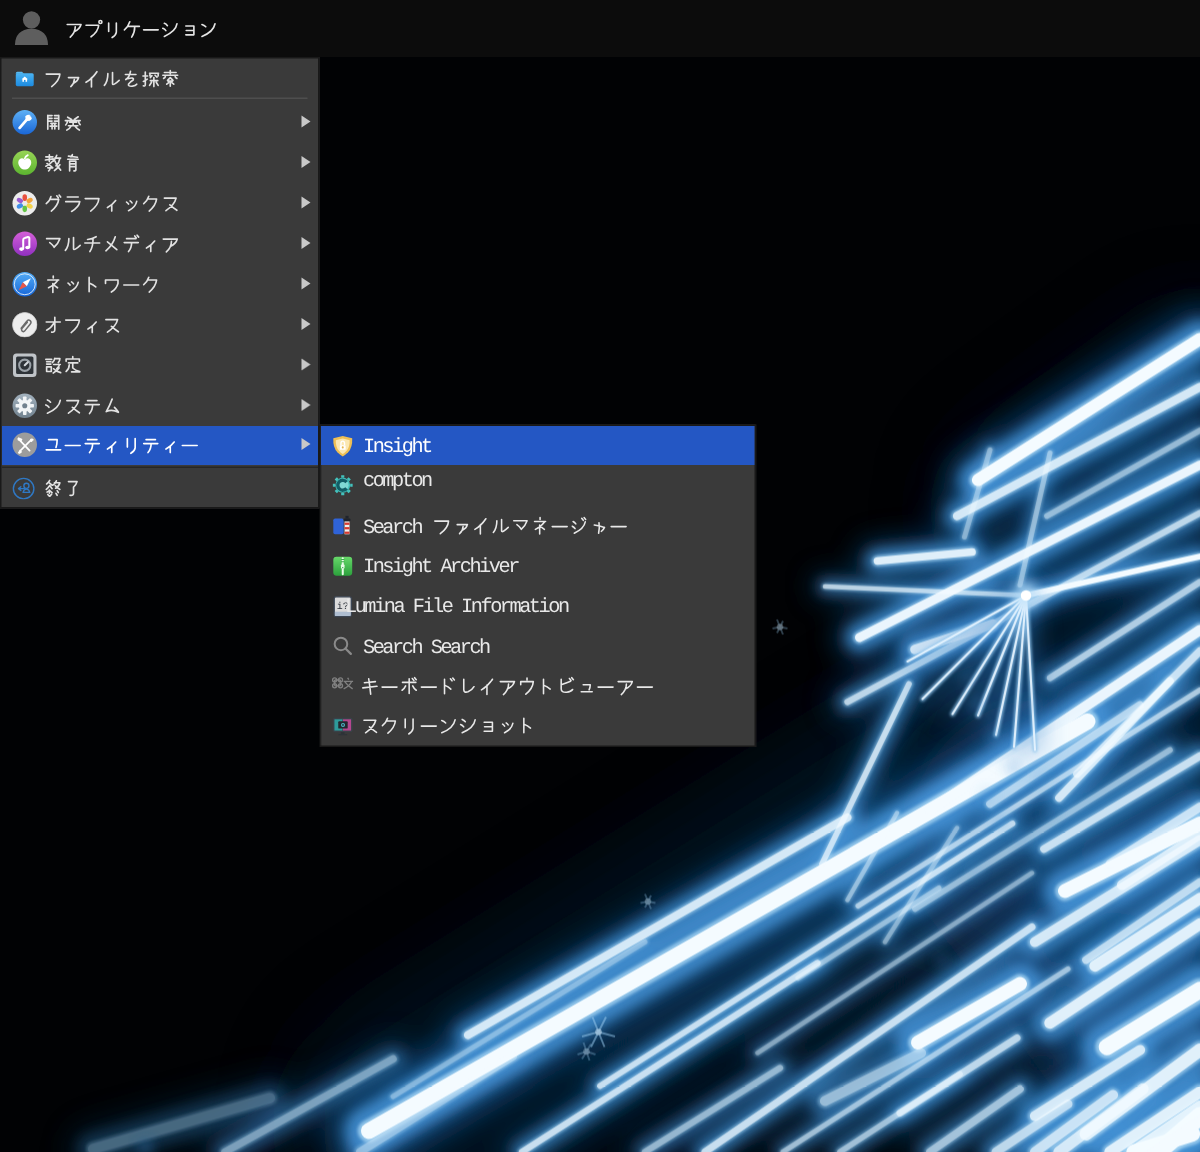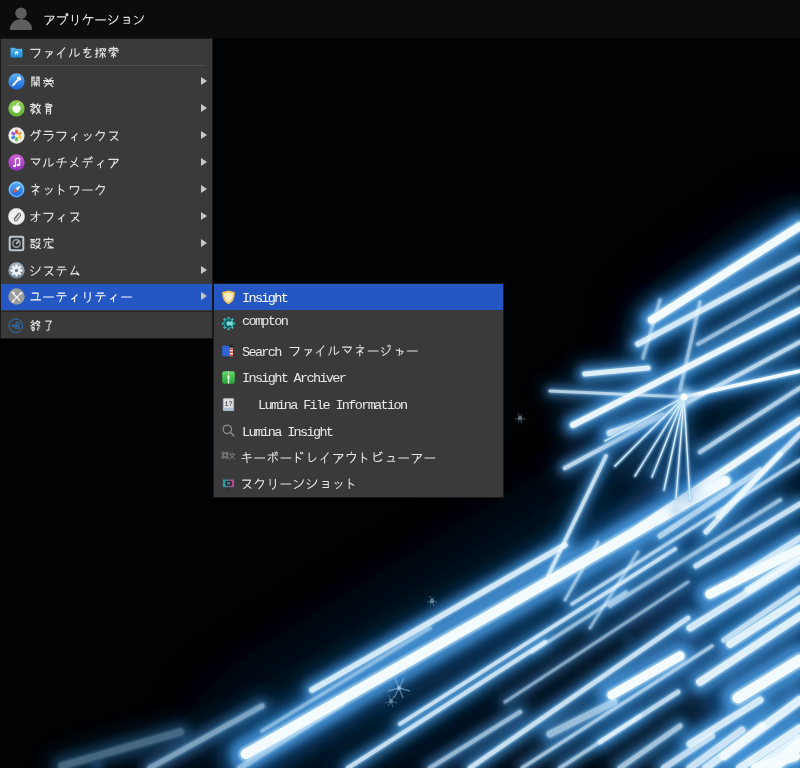--- a/index.html
+++ b/index.html
@@ -631,26 +631,26 @@
 <rect x="42" y="42" width="16" height="18" rx="3" fill="#eafae8"></rect>
       <circle cx="50" cy="56" r="3" fill="#2ba03c"></circle>
 <path d="M43 20 H57 M43 30 H57" stroke="#2ba03c" stroke-width="4"></path>
     </svg>
     <div class="lat" style="left:242px;top:372.25px;color:#e8e8e8">Insight Archiver</div>
     <svg style="position:absolute;left:220.5px;top:396.5px" width="15" height="15" viewBox="0 0 100 100">
       <rect x="12" y="6" width="76" height="88" rx="8" fill="#dcdcdc" stroke="#3c4654" stroke-width="6"></rect>
 <rect x="15" y="72" width="70" height="19" fill="#aebdd0"></rect>
 <text x="50" y="58" font-family="Liberation Mono, monospace" font-size="44" fill="#2a2f38" text-anchor="middle">i?</text>
     </svg>
-    <div class="lat" style="left:258px;top:399.0px;color:#e8e8e8">Lumina File Information</div>
+    <div class="lat" style="left:230px;top:399.0px;color:#e8e8e8">Lumina File Information</div>
     <svg style="position:absolute;left:220.5px;top:423.25px" width="15" height="15" viewBox="0 0 100 100">
       <circle cx="42" cy="42" r="28" fill="none" stroke="#8a8a8a" stroke-width="9"></circle>
 <path d="M62 62 L86 86" stroke="#8a8a8a" stroke-width="10" stroke-linecap="round"></path>
     </svg>
-    <div class="lat" style="left:242px;top:425.75px;color:#e8e8e8">Lumina Insight</div>
+    <div class="lat" style="left:242px;top:425.75px;color:#e8e8e8">Search Search</div>
     <svg style="position:absolute;left:220.5px;top:450.0px" width="15" height="15" viewBox="0 0 100 100">
       <g stroke="#808080" stroke-width="6" fill="none">
 <circle cx="14" cy="22" r="9"></circle>
         <circle cx="40" cy="22" r="9"></circle>
         <circle cx="14" cy="48" r="9"></circle>
         <circle cx="40" cy="48" r="9"></circle>
 <path d="M14 22 H40 M14 48 H40 M14 22 V48 M40 22 V48"></path>
       </g>
 <g stroke="#808080" stroke-width="6" fill="none" transform="translate(50,6)">
 <path d="M22 6 Q24 12 28 14 M4 22 H46 M8 22 Q24 44 44 56 M40 22 Q32 42 4 56"></path>

